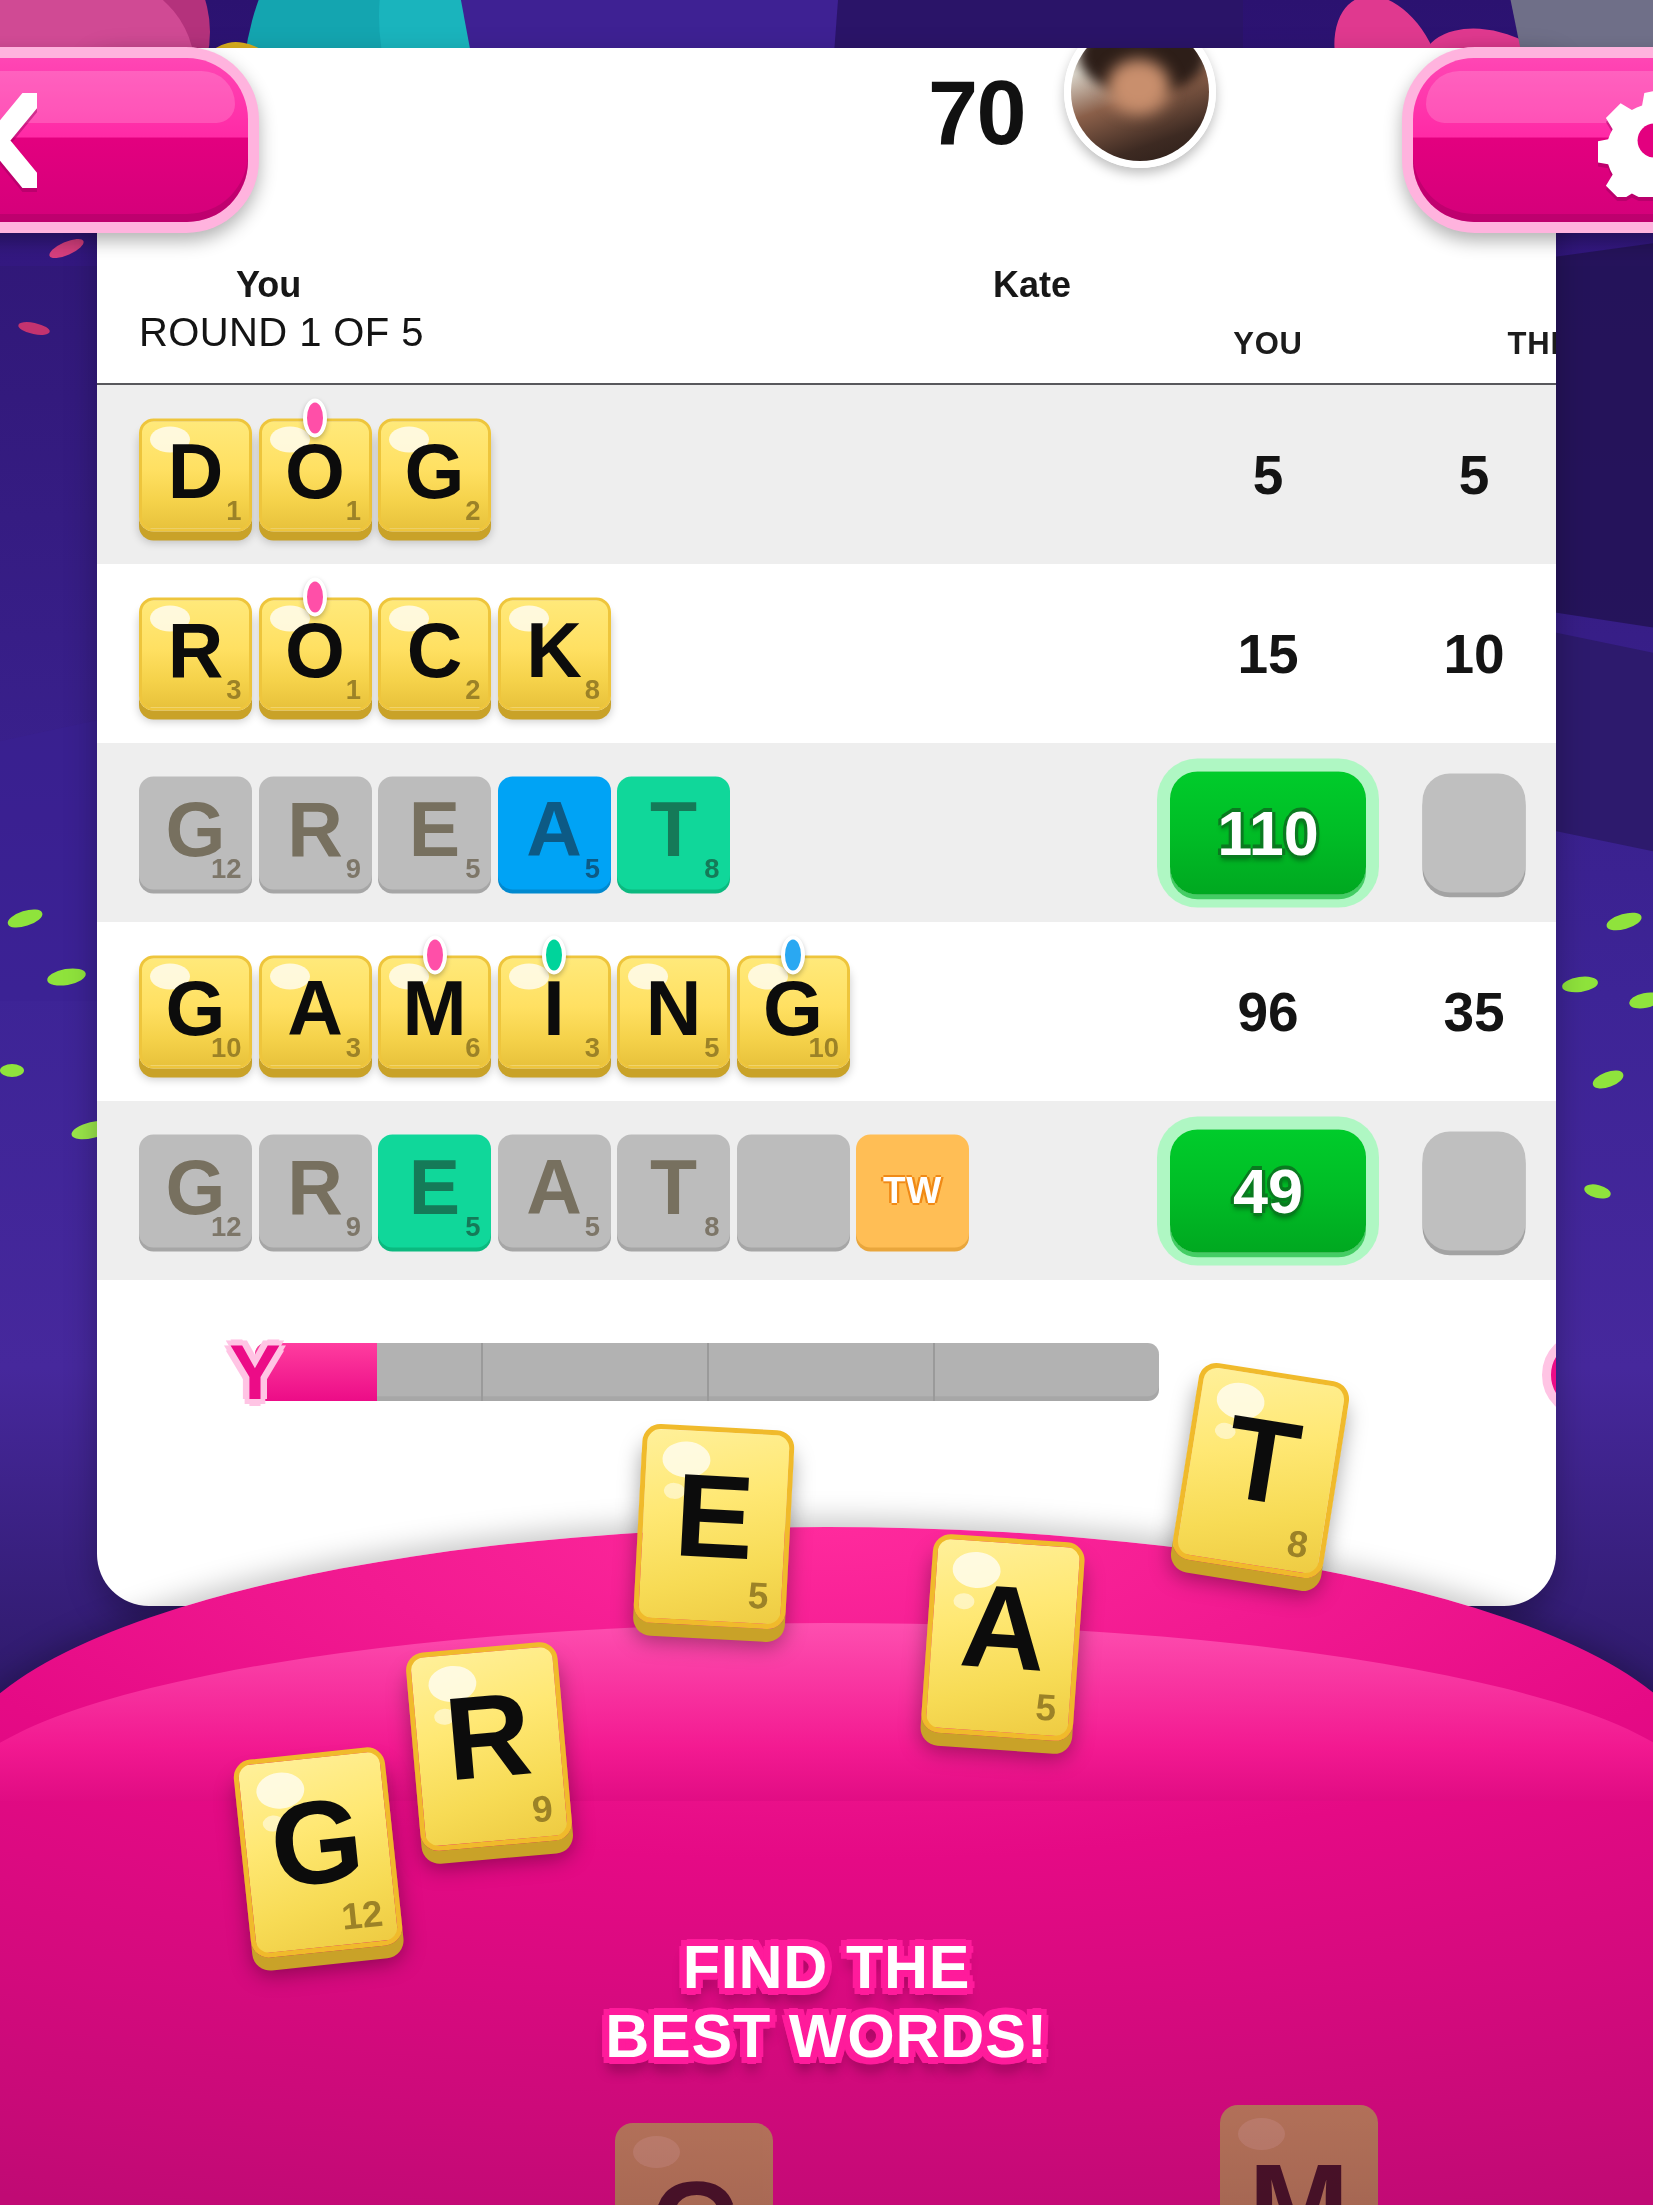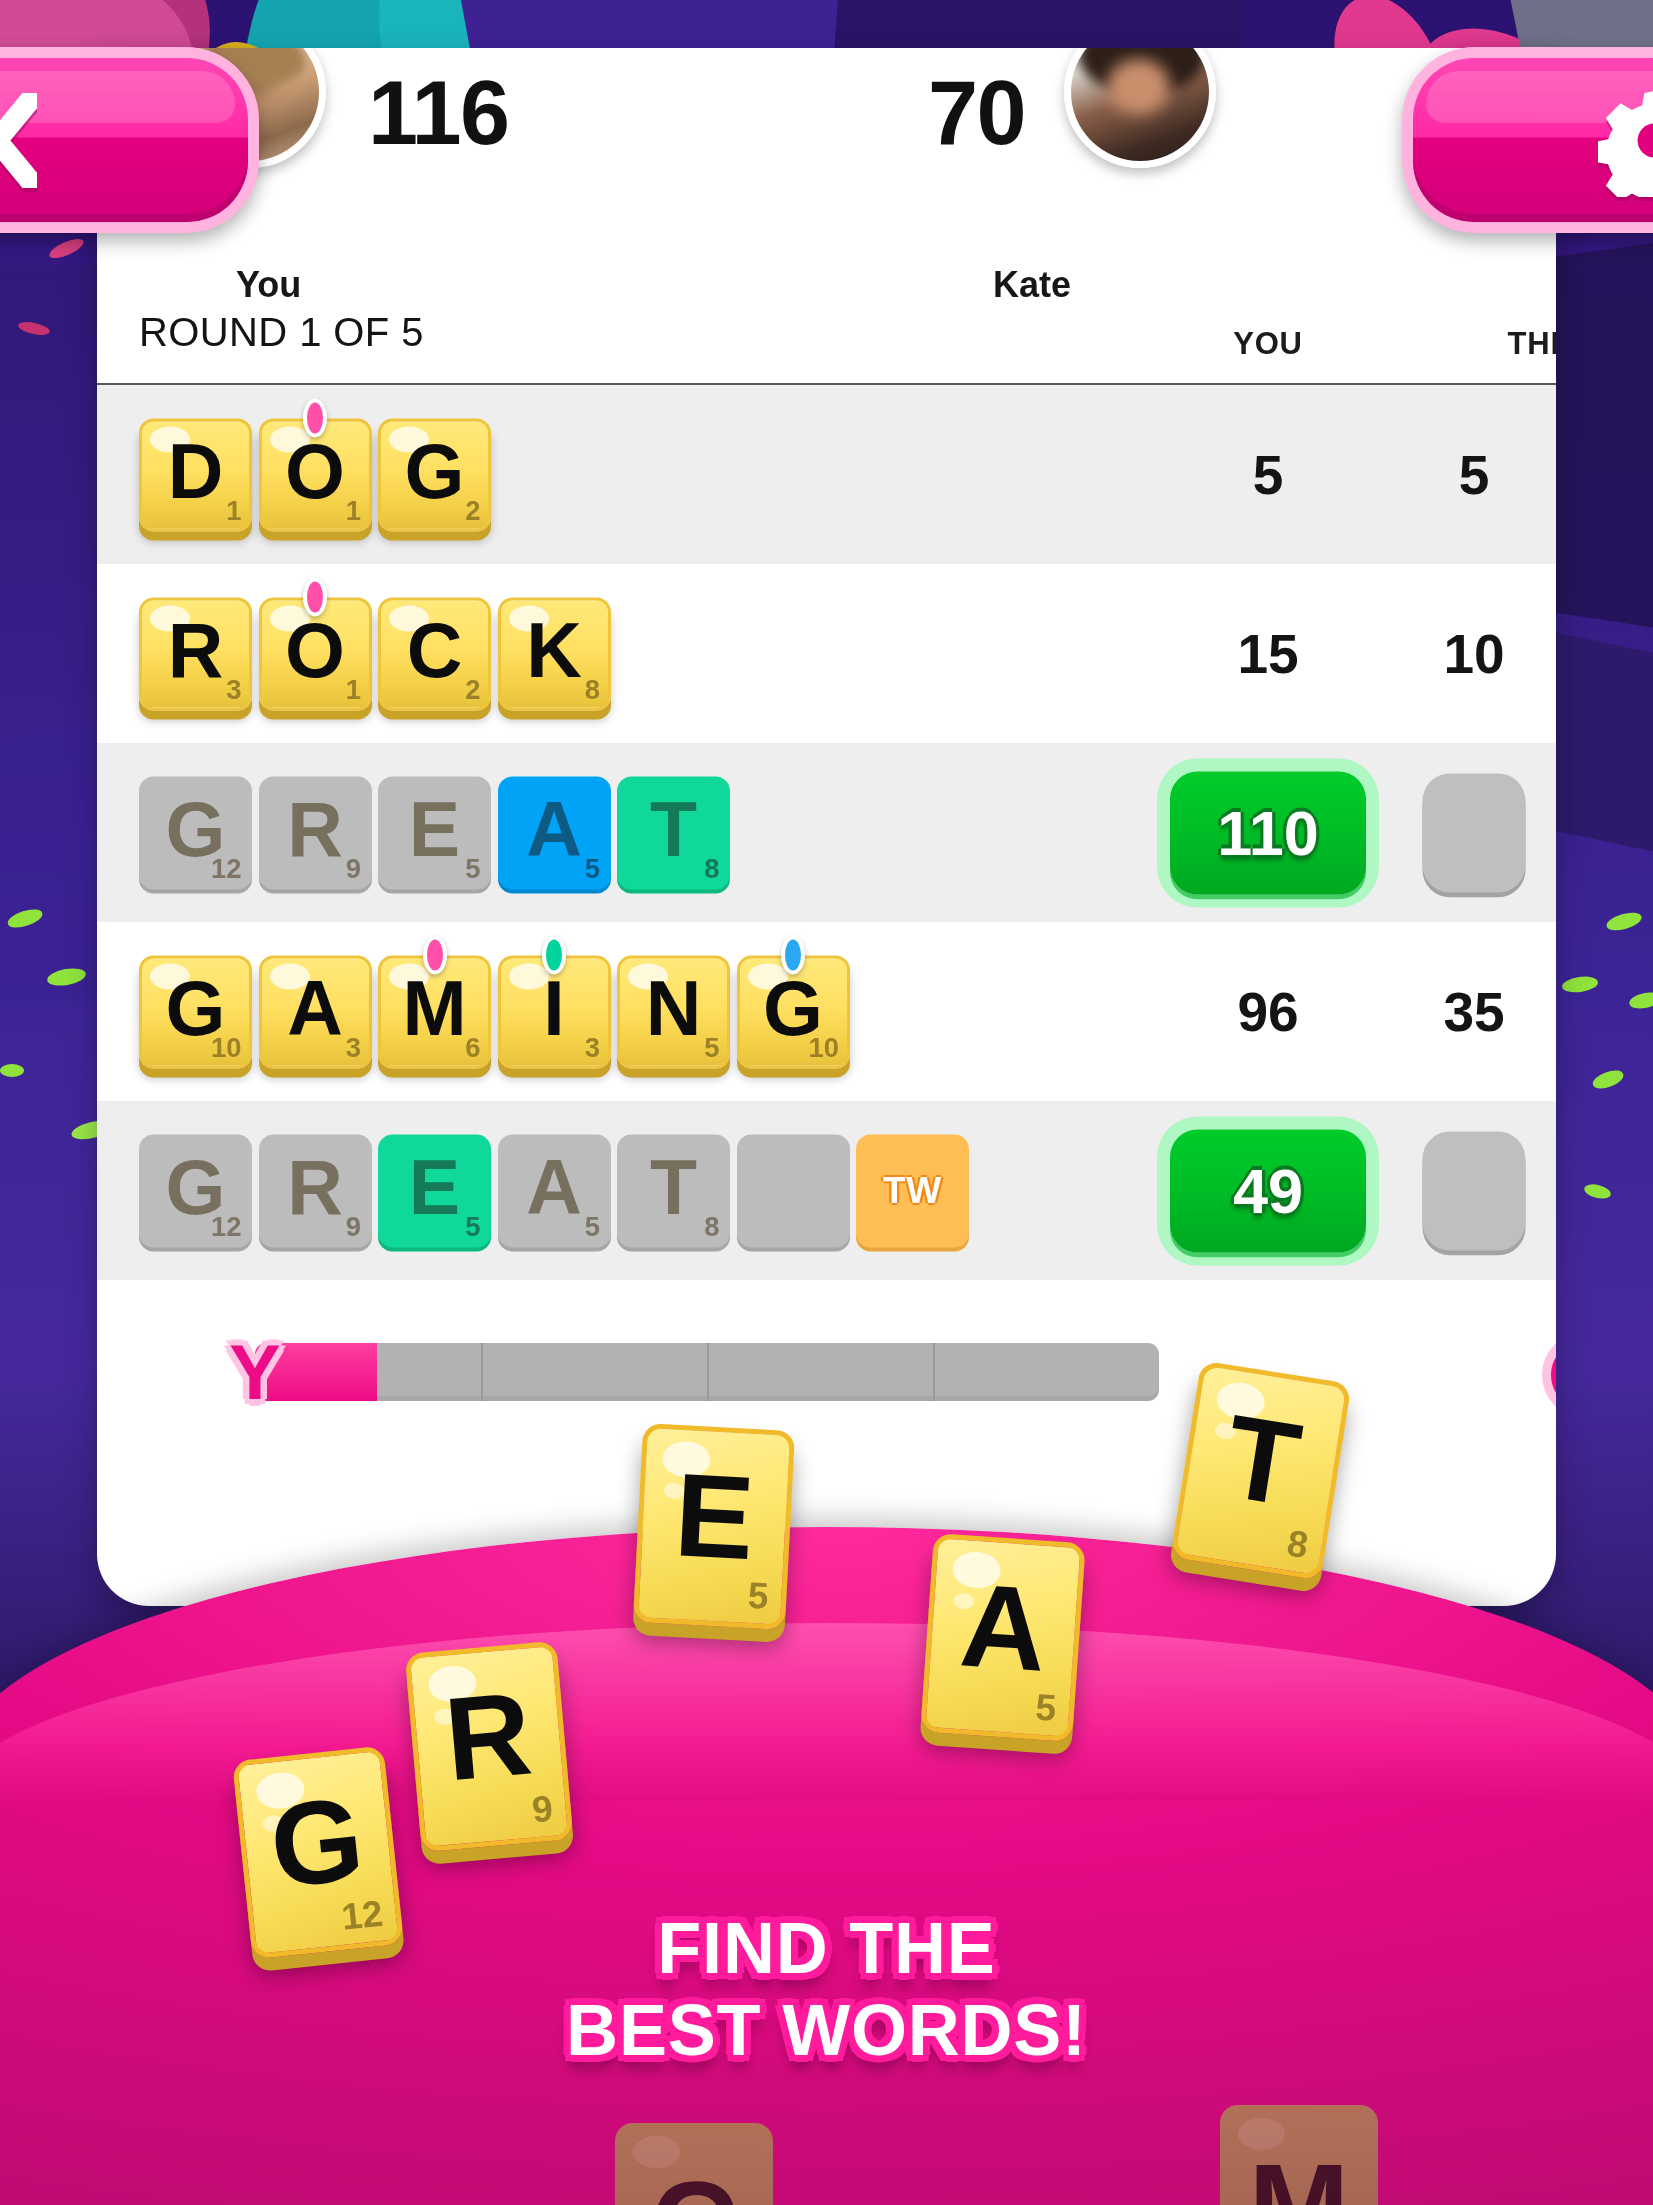--- a/index.html
+++ b/index.html
@@ -263,21 +263,21 @@
     width:1750px; height:178px;
     border-radius:50% 50% 0 0 / 100% 100% 0 0;
     background:linear-gradient(180deg,#ff57b4 0%,#f41b92 70%,#e00c83 100%);
     opacity:.85;
   }
   #promo {
     position:absolute; z-index:60; left:0; right:0; bottom:134px;
     text-align:center;
   }
   #promo div {
-    font-size:72px; font-weight:bold; color:#fff;
+    font-size:61px; font-weight:bold; color:#fff;
     letter-spacing:0.8px; line-height:1.13;
     text-shadow:
       -7.3px 0 0 #ff1b9b, 7.3px 0 0 #ff1b9b, 0 -7.3px 0 #ff1b9b, 0 7.3px 0 #ff1b9b,
       -5.7px -5.7px 0 #ff1b9b, 5.7px 5.7px 0 #ff1b9b, -5.7px 5.7px 0 #ff1b9b, 5.7px -5.7px 0 #ff1b9b,
       0 13px 13px rgba(0,0,0,.38);
   }
 
   
   .float-tile {
     position:absolute; z-index:50;
@@ -386,28 +386,20 @@
     <svg viewBox="0 0 100 100" width="113" height="113">
       <path fill="#ffffff" d="M50 6 l9 2 2 11 a34 34 0 0 1 9 4 l10-6 13 13 -6 10 a34 34 0 0 1 4 9 l11 2 0 18 -11 2 a34 34 0 0 1-4 9 l6 10 -13 13 -10-6 a34 34 0 0 1-9 4 l-2 11 -18 0 -2-11 a34 34 0 0 1-9-4 l-10 6 -13-13 6-10 a34 34 0 0 1-4-9 l-11-2 0-18 11-2 a34 34 0 0 1 4-9 l-6-10 13-13 10 6 a34 34 0 0 1 9-4 l2-11 z"></path>
       <circle cx="50" cy="50" r="15" fill="#e3007f"></circle>
     </svg>
   </div>
 </div>
 
 <div id="card">
 
   <div id="players">
-    <div class="player" id="player-you">
-      <div class="avatar">
-        <div class="ph" style="background:linear-gradient(160deg,#f1e4d8 0%,#e8cdb4 30%,#c99a72 55%,#8c6a4c 78%,#caa98c 100%);"></div>
-        <div style="position:absolute;left:34%;top:14%;width:36%;height:40%;border-radius:50%;background:rgba(90,60,35,.45);filter:blur(8px);"></div>
-        <div style="position:absolute;left:10%;top:6%;width:80%;height:40%;border-radius:50% 50% 40% 40%;background:#a87f52;filter:blur(4.8px);"></div>
-      </div>
-      <div class="score-num">116</div>
-    </div>
     <div class="pname" id="name-you">You</div>
 
     <div class="player" id="player-them">
       <div class="avatar">
         <div class="ph" style="background:linear-gradient(160deg,#e8e6e0 0%,#d9d3c8 28%,#8a5f49 52%,#3d2a22 80%,#2b1d18 100%);"></div>
         <div style="position:absolute;left:6%;top:-6%;width:92%;height:58%;border-radius:50%;background:#2d1e18;filter:blur(5.7px);"></div>
         <div style="position:absolute;left:26%;top:26%;width:46%;height:40%;border-radius:50%;background:#c98f6d;filter:blur(7.3px);"></div>
       </div>
       <div class="score-num">70</div>
     </div>

